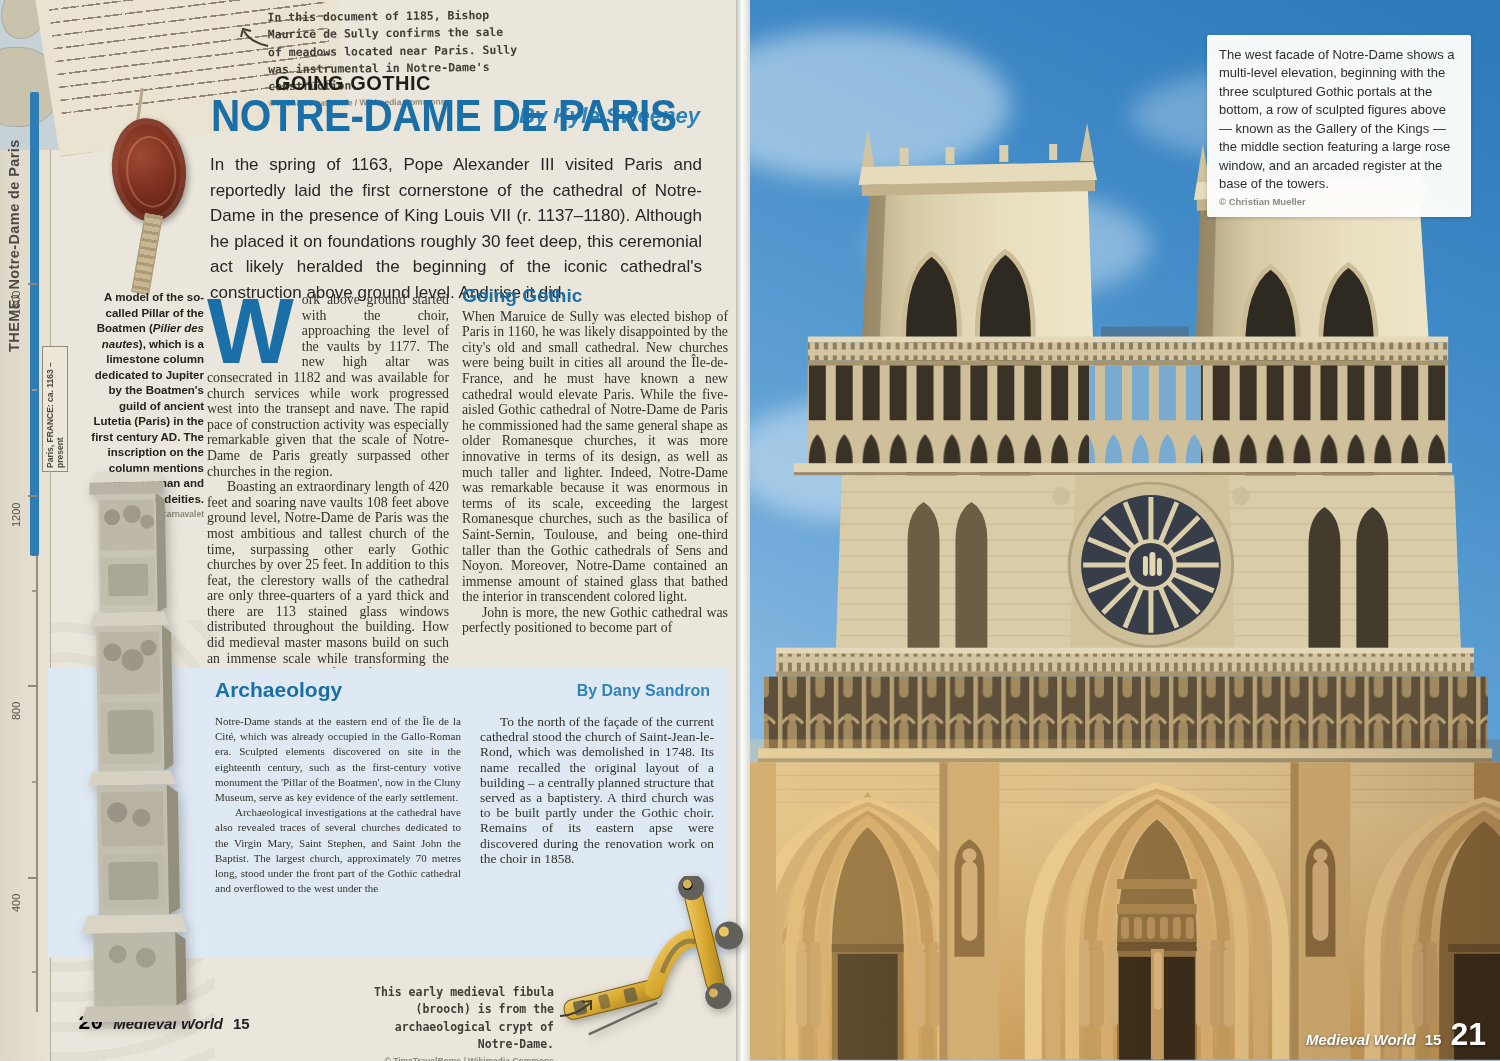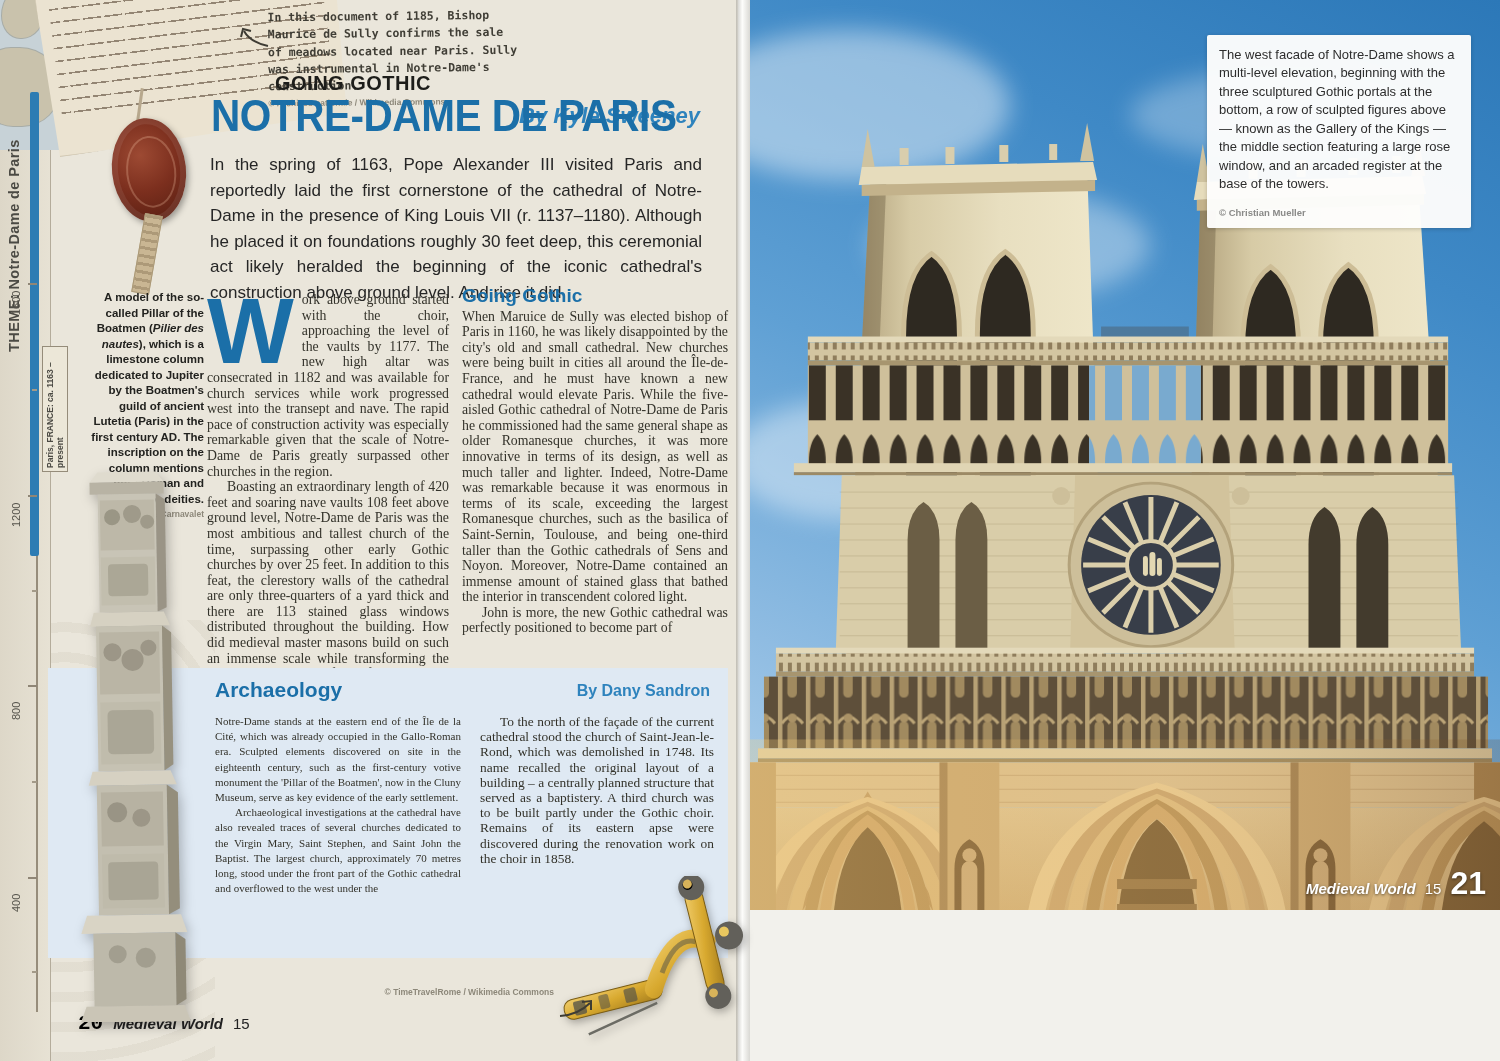--- a/index.html
+++ b/index.html
@@ -78,38 +78,38 @@
   .arch-col1{position:absolute;left:167px;top:46px;width:246px;font-size:11px;line-height:15.2px;}
   .arch-col2{position:absolute;left:432px;top:46px;width:234px;font-size:13.4px;line-height:15.2px;}
   
   .fibula-svg{position:absolute;left:548px;top:876px;z-index:4;filter:drop-shadow(2px 3px 4px rgba(0,0,0,.3));}
   .fibula-note{position:absolute;left:368px;top:984px;width:186px;text-align:right;font-size:11.5px;line-height:1.5;z-index:5;}
   .fibula-arrow{position:absolute;left:558px;top:994px;z-index:5;}
   
   .footer-left{position:absolute;left:78px;top:1012px;display:flex;align-items:baseline;gap:10px;}
   .pg-num{font-family:Liberation Mono, monospace;font-size:21px;font-weight:bold;color:#000000;}
   .mag{font-size:15px;font-weight:bold;font-style:italic;color:#222;}
-  .issue{font-size:15px;color:#222;}
+  .issue{font-size:15px;color:#222;font-weight:bold;}
   
   .gutter{position:absolute;left:736px;top:0;width:14px;height:1061px;
     background:linear-gradient(90deg, rgba(0,0,0,.18), #fdfdfb 45%, rgba(0,0,0,.10));}
   
-  .page-right{position:absolute;left:750px;top:0;width:750px;height:910px;overflow:hidden;
+  .page-right{position:absolute;left:750px;top:0;width:750px;height:1061px;overflow:hidden;
     background:linear-gradient(205deg,#2c78b8 0%,#3f89c6 25%,#5fa0d4 52%,#8fbce2 78%,#b9d6ee 100%);}
   .cloud{position:absolute;border-radius:50%;filter:blur(12px);background:rgba(255,255,255,.8);}
   .c1{left:-60px;top:30px;width:320px;height:150px;opacity:.55;}
   .c2{left:120px;top:190px;width:280px;height:110px;opacity:.45;}
   .c3{left:-20px;top:400px;width:240px;height:120px;opacity:.5;}
   .c4{left:380px;top:70px;width:300px;height:90px;opacity:.35;}
   .c5{left:300px;top:420px;width:220px;height:100px;opacity:.4;}
   .cathedral{position:absolute;left:0;top:0;}
   .photo-caption{position:absolute;left:457px;top:35px;width:240px;background:rgba(253,253,252,.97);
     padding:11px 12px 9px 12px;font-size:13px;line-height:1.42;color:#2d2d2d;border-radius:2px;
     box-shadow:0 1px 4px rgba(0,0,0,.2);}
-  .photo-caption .credit{font-size:9.5px;color:#8a8a88;margin-top:12px;font-weight:bold;}
+  .photo-caption .credit{font-size:9.5px;color:#8a8a88;margin-top:1px;font-weight:bold;}
   .footer-right{position:absolute;right:14px;bottom:8px;display:flex;align-items:baseline;gap:9px;
     color:#fff;text-shadow:0 1px 3px rgba(0,0,0,.55);}
   .footer-right .pg-num{color:#fff;font-family:"Liberation Sans",sans-serif;font-size:32px;font-weight:800;}
   .footer-right .mag,.footer-right .issue{color:#fff;}
 </style>
 </head>
 <body>
 
 <div class="spread">
 
@@ -254,20 +254,21 @@
           <circle cx="157" cy="132" r="4.5" fill="#d8b35a"></circle>
         <circle cx="186" cy="80" r="14" fill="#62605a"></circle>
           <circle cx="182" cy="75" r="5" fill="#e9c75f"></circle>
       </g>
     </svg>
     <svg class="fibula-arrow" width="38" height="26">
       <path d="M2 22 Q20 21 32 9" stroke="#3e3c34" stroke-width="2" fill="none"></path>
       <path d="M24 8 L33 7 L33 16" stroke="#3e3c34" stroke-width="2" fill="none"></path>
     </svg>
     <div class="fibula-note hand">
+      <span>This early medieval fibula (brooch) is from the archaeological crypt of Notre-Dame.</span>
       <div class="credit">© TimeTravelRome / Wikimedia Commons</div>
     </div>
 
     <div class="footer-left">
       <span class="pg-num">20</span>
       <span class="mag">Medieval World</span>
       <span class="issue">15</span>
     </div>
   </div>
 

